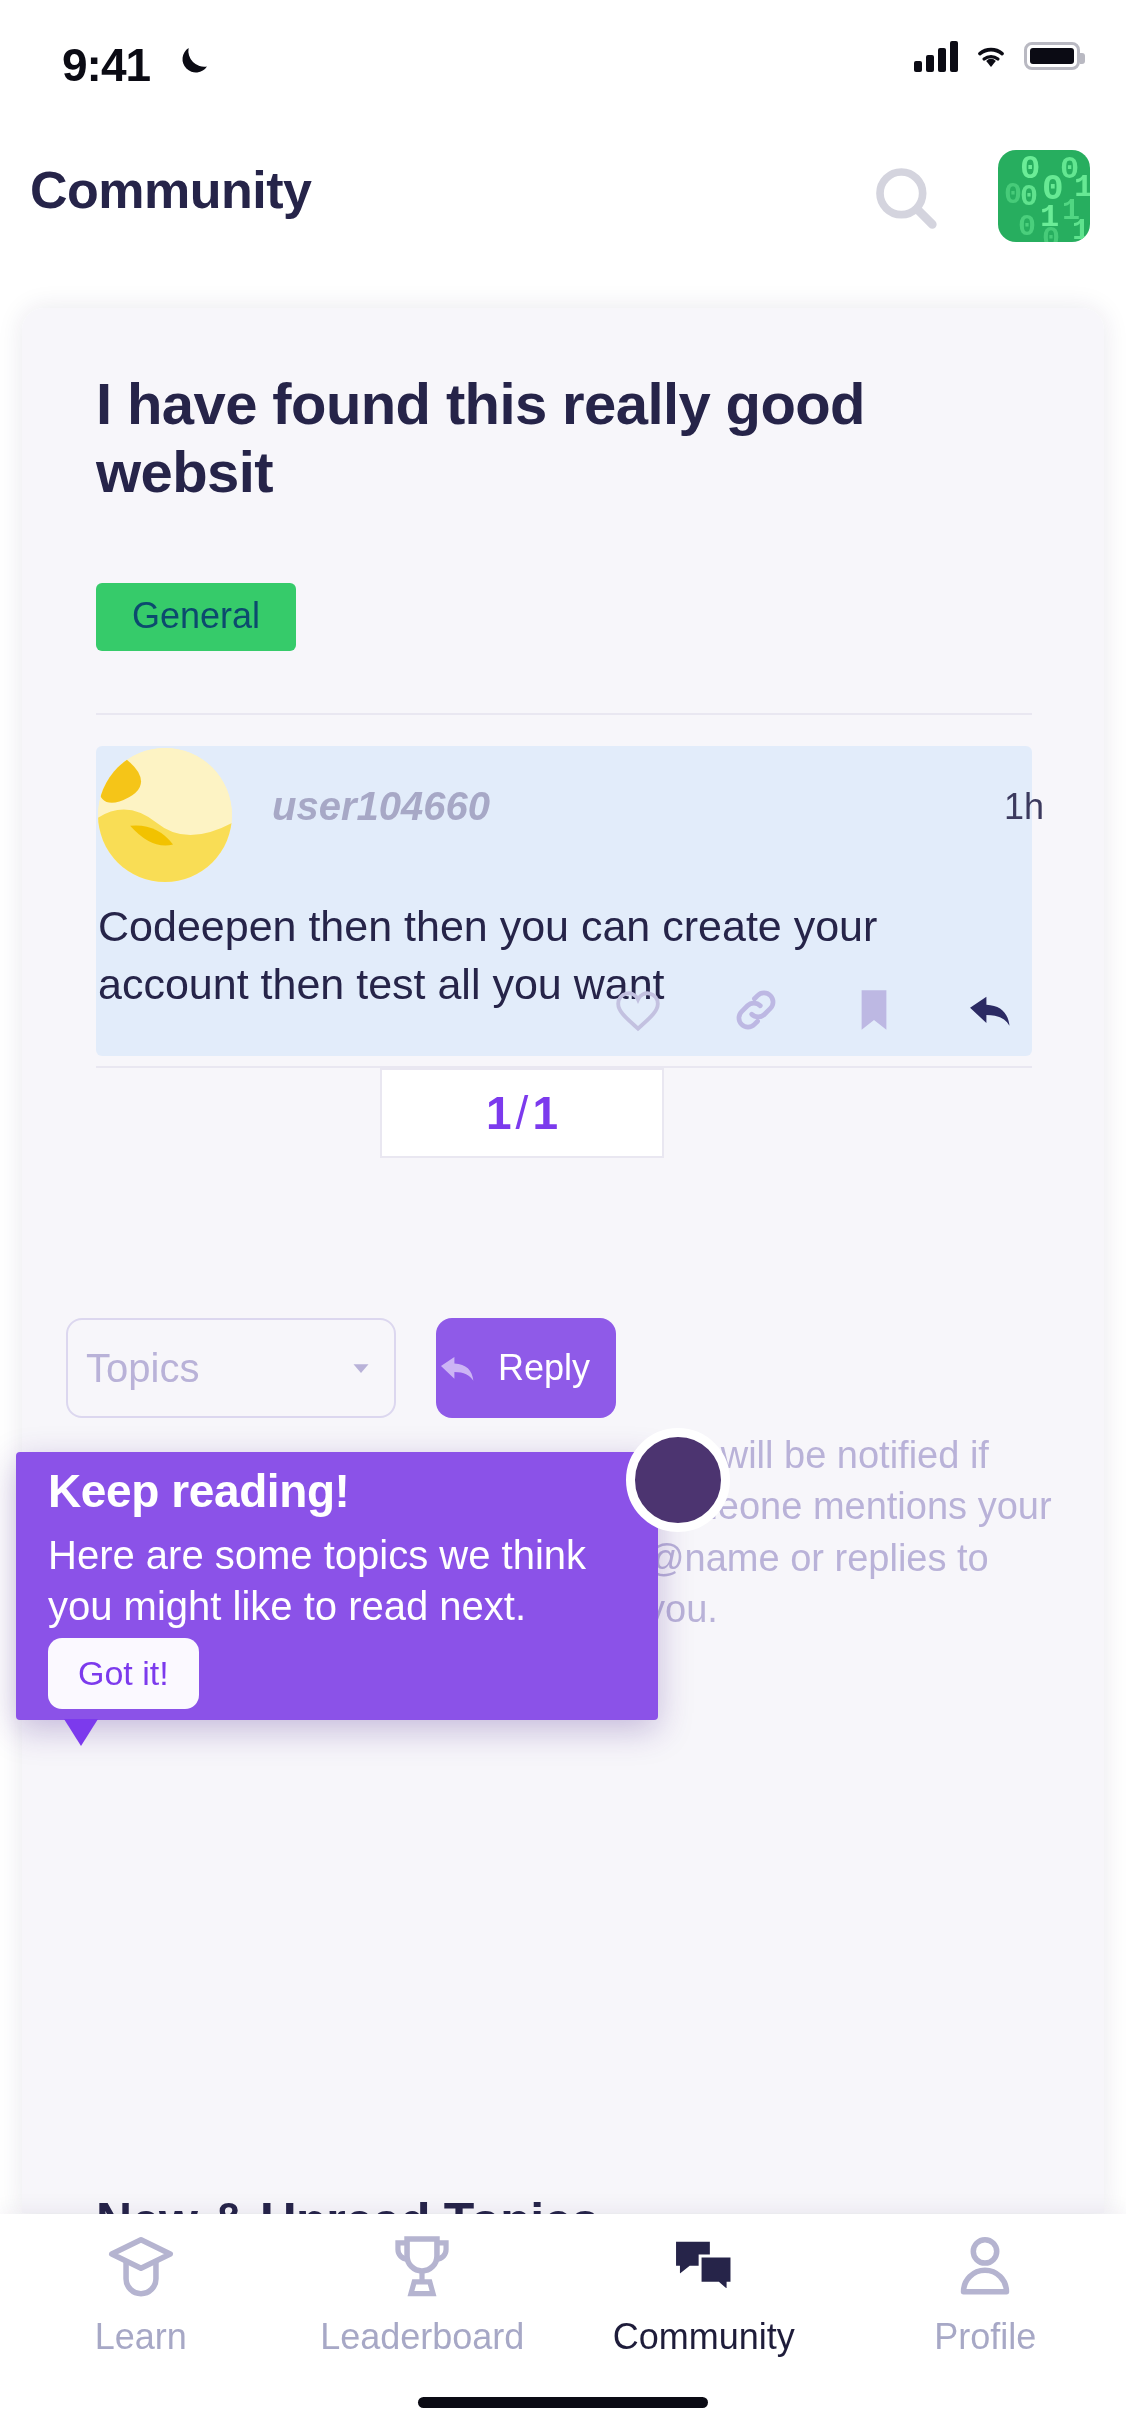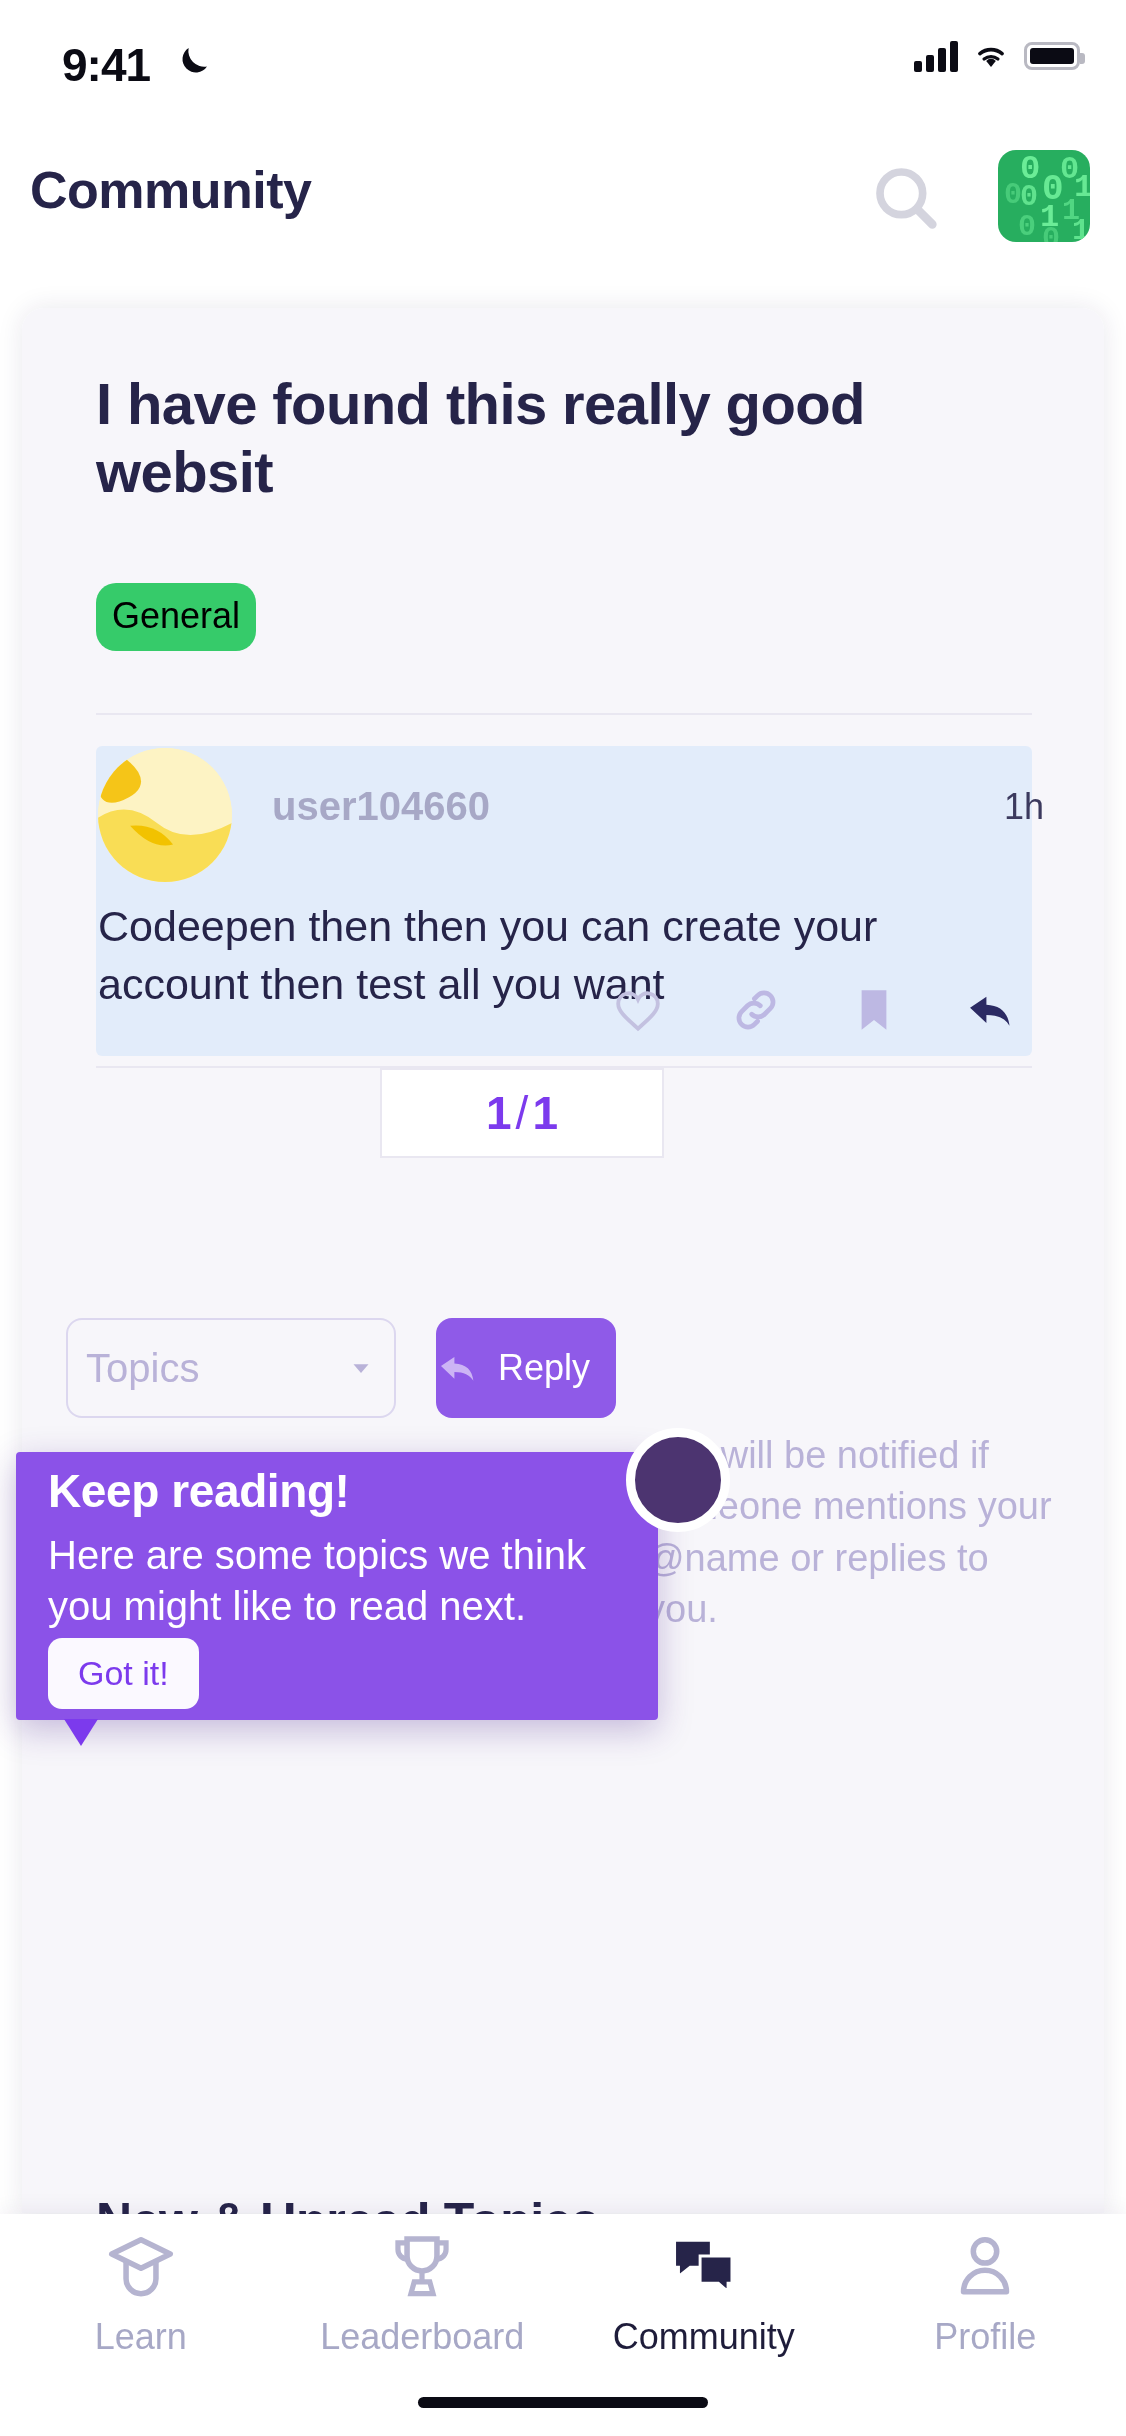--- a/index.html
+++ b/index.html
@@ -49,38 +49,38 @@
   }
   .page-bg { position:absolute; inset:0; background:#f7f6fa; }
 
   .post-title {
     position:absolute; left:74px; top:62px; width:920px;
     font-size:58px; font-weight:700; line-height:1.18; color:#262449;
     letter-spacing:-0.6px;
   }
   .badge-general {
     position:absolute; left:74px; top:275px;
-    background:#36cb6a; color:#000000;
+    background:#36cb6a; color:#0c4a6e;
     font-size:36px; font-weight:500;
-    padding:12px 16px 14px; border-radius:20px;
+    padding:12px 36px 14px; border-radius:6px;
   }
   .divider-1 { position:absolute; left:74px; top:405px; width:936px; height:2px; background:#e9e7f1; }
 
   
   .comment {
     position:absolute; left:74px; top:438px; width:936px; height:310px;
     background:#e2ecfa; border-radius:6px;
   }
   .c-avatar {
     position:absolute; left:2px; top:2px; width:134px; height:134px;
     border-radius:50%; overflow:hidden; background:#fdf3c4;
   }
   .c-user {
     position:absolute; left:176px; top:38px;
-    font-size:40px; font-weight:600; color:#a7a8c6;
+    font-size:40px; font-weight:600; color:#a7a8c6;font-style:italic;
   }
   .c-time {
     position:absolute; right:-12px; top:40px;
     font-size:36px; color:#3c3a5e;text-align:right;
   }
   .c-body {
     position:absolute; left:2px; top:152px; width:930px;
     font-size:43px; line-height:1.34; color:#262449;
   }
   .c-actions { position:absolute; right:12px; bottom:18px; display:flex; align-items:center; gap:62px; }

